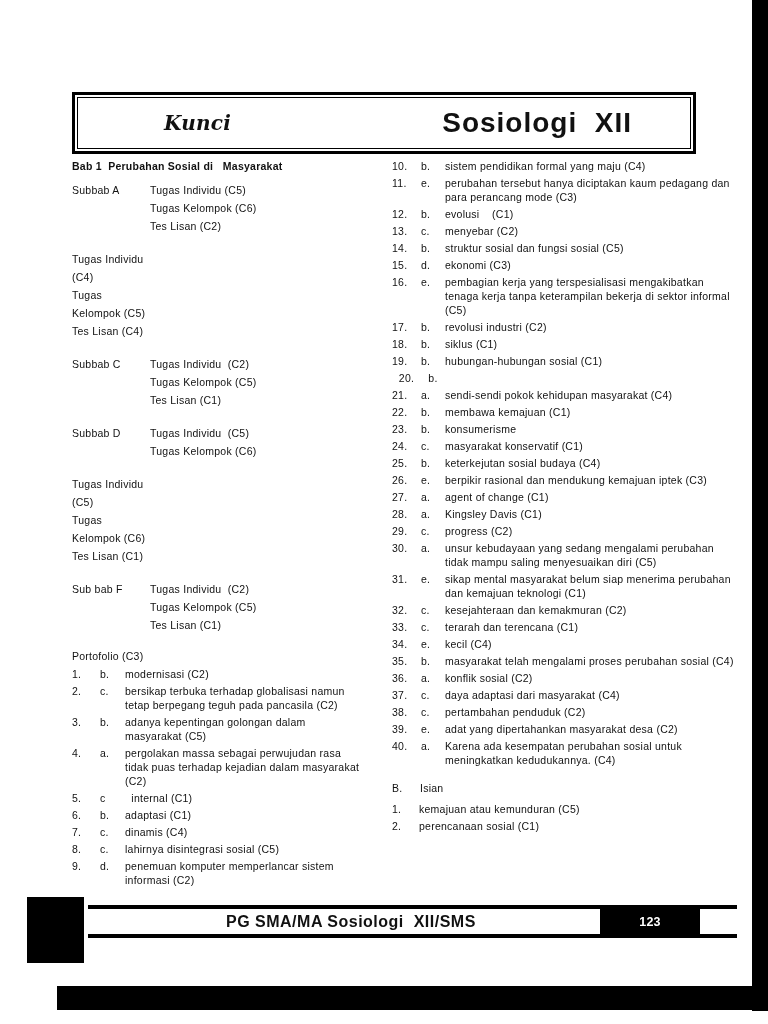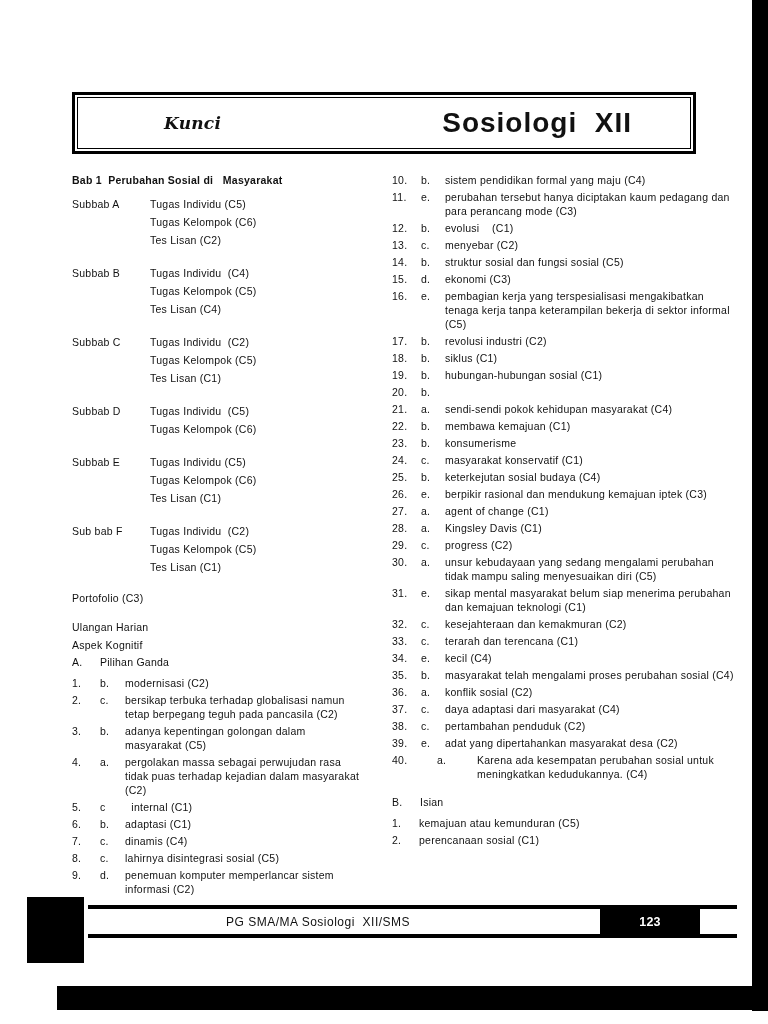--- a/index.html
+++ b/index.html
@@ -12,25 +12,25 @@
   
   .header-box{
     position:absolute;left:72px;top:92px;width:624px;height:62px;
     border:3px solid #000;padding:2px;box-sizing:border-box;background:#fff;
   }
   .header-inner{
     border:1px solid #000;width:100%;height:100%;box-sizing:border-box;
     display:flex;align-items:center;justify-content:space-between;
     padding:0 58px 0 86px;
   }
-  .kunci{font-family:"DejaVu Serif",serif;font-style:italic;font-weight:600;font-size:17px;}
+  .kunci{font-family:"DejaVu Serif",serif;font-style:italic;font-weight:600;font-size:20px;}
   .main-title{font-size:28px;font-weight:bold;letter-spacing:1px;white-space:pre;}
 
   
-  .columns{position:absolute;left:72px;top:173px;width:665px;display:flex;gap:29px;}
+  .columns{position:absolute;left:72px;top:159px;width:665px;display:flex;gap:29px;}
   .col-left{width:291px;}
   .col-right{width:345px;}
 
   .chapter-title{font-weight:bold;line-height:14px;margin-bottom:8px;white-space:pre-wrap;}
 
   .subbab-block{display:grid;grid-template-columns:78px 1fr;margin-bottom:15px;}
   .subbab-label{line-height:18px;white-space:pre;}
   .subbab-line{line-height:18px;white-space:pre-wrap;}
 
   .portofolio-line{margin-top:10px;line-height:14px;}
@@ -47,21 +47,21 @@
 
   .isian-row{display:grid;grid-template-columns:27px 1fr;margin-bottom:3px;}
   .isian-row>span{line-height:14px;}
 
   
   .footer{
     position:absolute;left:88px;right:31px;top:905px;height:33px;box-sizing:border-box;
     border-top:4px solid #000;border-bottom:4px solid #000;
     display:flex;align-items:center;background:#fff;
   }
-  .footer-text{font-weight:normal;font-size:12px;letter-spacing:0.5px;margin-left:138px;white-space:pre;}
+  .footer-text{font-weight:bold;font-size:16px;letter-spacing:0.5px;margin-left:138px;white-space:pre;}
   .page-num-box{
     position:absolute;right:37px;top:0;bottom:0;width:100px;background:#000;color:#fff;
     display:flex;align-items:center;justify-content:center;font-weight:bold;font-size:12.5px;
   }
 
   
   .scan-right{position:absolute;top:0;right:0;width:16px;height:1011px;background:#000;}
   .scan-bottom{position:absolute;left:57px;top:986px;width:711px;height:24px;background:#000;}
   .scan-square{position:absolute;left:27px;top:897px;width:57px;height:66px;background:#000;}
 </style>
@@ -87,21 +87,20 @@
           <div class="subbab-block">
             <div class="subbab-label">Subbab A</div>
             <div>
               <div class="subbab-line">Tugas Individu (C5)</div>
               <div class="subbab-line">Tugas Kelompok (C6)</div>
               <div class="subbab-line">Tes Lisan (C2)</div>
             </div>
           </div>
 
           <div class="subbab-block">
-            <div class="subbab-label">Subbab B</div>
             <div>
               <div class="subbab-line">Tugas Individu  (C4)</div>
               <div class="subbab-line">Tugas Kelompok (C5)</div>
               <div class="subbab-line">Tes Lisan (C4)</div>
             </div>
           </div>
 
           <div class="subbab-block">
             <div class="subbab-label">Subbab C</div>
             <div>
@@ -113,48 +112,39 @@
 
           <div class="subbab-block">
             <div class="subbab-label">Subbab D</div>
             <div>
               <div class="subbab-line">Tugas Individu  (C5)</div>
               <div class="subbab-line">Tugas Kelompok (C6)</div>
             </div>
           </div>
 
           <div class="subbab-block">
-            <div class="subbab-label">Subbab E</div>
             <div>
               <div class="subbab-line">Tugas Individu (C5)</div>
               <div class="subbab-line">Tugas Kelompok (C6)</div>
               <div class="subbab-line">Tes Lisan (C1)</div>
             </div>
           </div>
 
           <div class="subbab-block">
             <div class="subbab-label">Sub bab F</div>
             <div>
               <div class="subbab-line">Tugas Individu  (C2)</div>
               <div class="subbab-line">Tugas Kelompok (C5)</div>
               <div class="subbab-line">Tes Lisan (C1)</div>
             </div>
           </div>
         </div>
 
       <div class="portofolio-line">Portofolio (C3)</div>
 
-      <div class="uh-group">
-        <div class="uh-line">Ulangan Harian</div>
-        <div class="uh-line">Aspek Kognitif</div>
-        <div class="section-head">
-          <span>A.</span>
-          <span>Pilihan Ganda</span>
-        </div>
-      </div>
 
       <div class="answers">
 
           <div class="answer-row">
             <span class="a-num">1.</span>
             <span class="a-letter">b.</span>
             <span class="a-text">modernisasi (C2)</span>
           </div>
 
           <div class="answer-row">
@@ -263,21 +253,21 @@
             <span class="a-letter">b.</span>
             <span class="a-text">siklus (C1)</span>
           </div>
 
           <div class="answer-row" style="grid-template-columns:29px 24px 1fr;">
             <span class="a-num">19.</span>
             <span class="a-letter">b.</span>
             <span class="a-text">hubungan-hubungan sosial (C1)</span>
           </div>
 
-          <div class="answer-row" style="grid-template-columns:29px 24px 1fr;">
+          <div class="answer-row" style="grid-template-columns:29px 24px 1fr;text-align:center;">
             <span class="a-num">20.</span>
             <span class="a-letter">b.</span>
           </div>
 
           <div class="answer-row" style="grid-template-columns:29px 24px 1fr;">
             <span class="a-num">21.</span>
             <span class="a-letter">a.</span>
             <span class="a-text">sendi-sendi pokok kehidupan masyarakat (C4)</span>
           </div>
 
@@ -382,21 +372,21 @@
             <span class="a-letter">c.</span>
             <span class="a-text">pertambahan penduduk (C2)</span>
           </div>
 
           <div class="answer-row" style="grid-template-columns:29px 24px 1fr;">
             <span class="a-num">39.</span>
             <span class="a-letter">e.</span>
             <span class="a-text">adat yang dipertahankan masyarakat desa (C2)</span>
           </div>
 
-          <div class="answer-row" style="grid-template-columns:29px 24px 1fr;gap:16px;">
+          <div class="answer-row" style="grid-template-columns:29px 24px 1fr;">
             <span class="a-num">40.</span>
             <span class="a-letter">a.</span>
             <span class="a-text">Karena ada kesempatan perubahan sosial untuk meningkatkan kedudukannya. (C4)</span>
           </div>
         </div>
 
       <div class="section-head-b">
         <span>B.</span>
         <span>Isian</span>
       </div>

